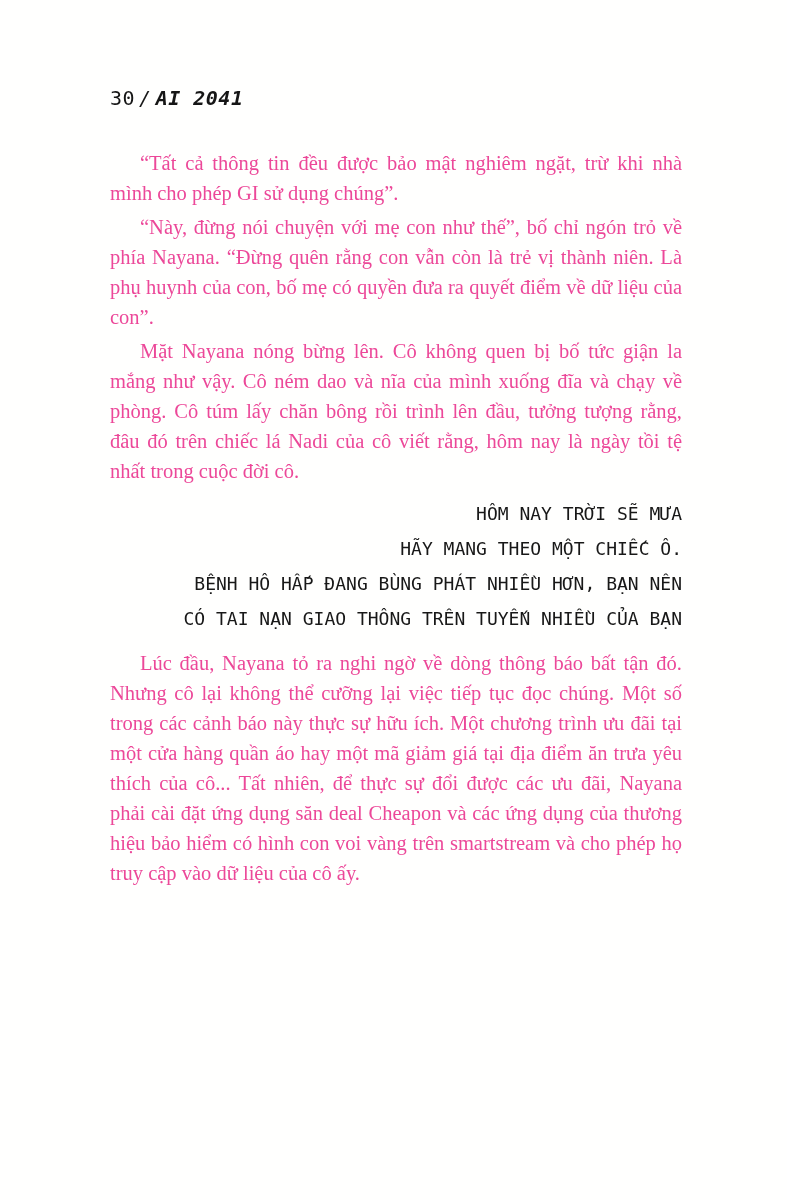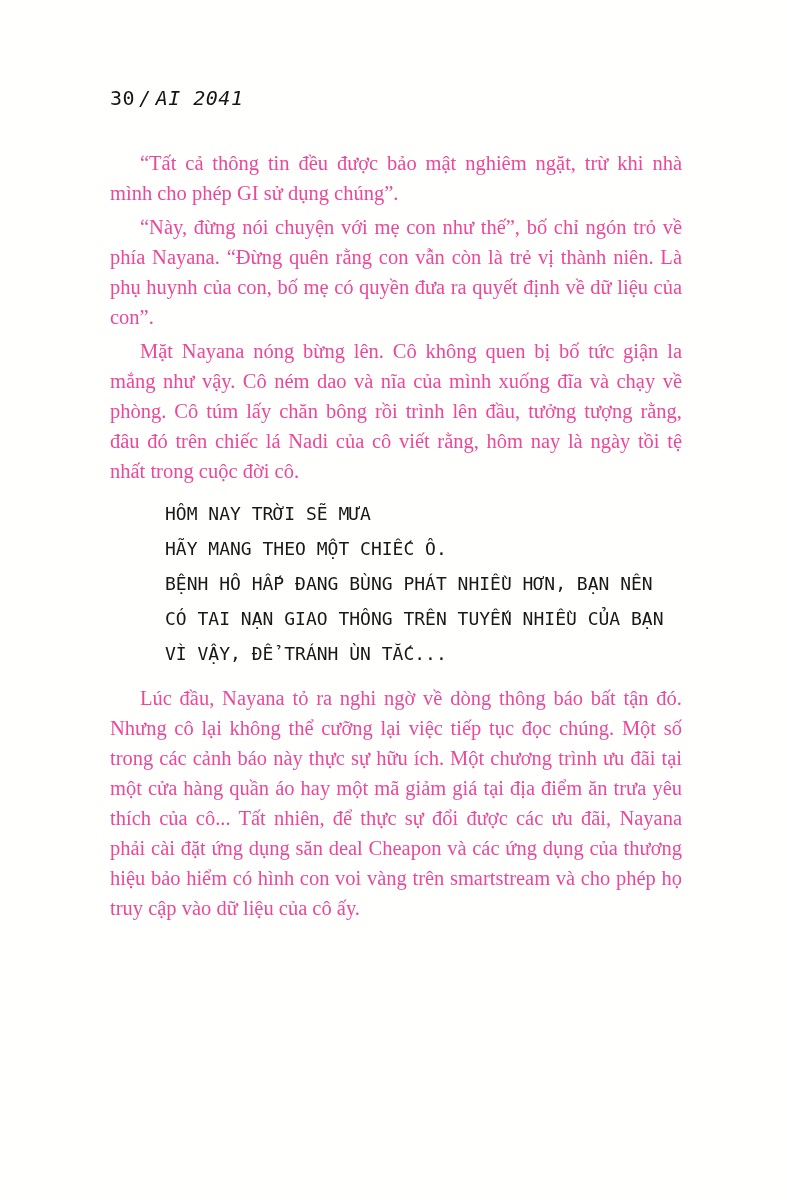--- a/index.html
+++ b/index.html
@@ -24,21 +24,21 @@
     letter-spacing: 0.5px;
     color: #161616;
     margin: 0 0 38px 0;
     white-space: nowrap;
   }
   .page-header .sep {
     margin: 0 4px;
     font-style: italic;
   }
   .page-header .book-title {
-    font-weight: 400;
+    font-weight: 700;
     font-style: italic;
   }
   .body-para {
     font-family: "Liberation Serif", "DejaVu Serif", serif;
     font-size: 20.5px;
     line-height: 30px;
     text-align: justify;
     text-justify: inter-word;
     text-indent: 30px;
     hyphens: none;
@@ -47,40 +47,40 @@
   }
   .notification-block {
     font-family: "DejaVu Sans Mono", "Liberation Mono", monospace;
     font-size: 18px;
     line-height: 35px;
     margin: 10px 0 12px 55px;
     color: #181818;
   }
   .notif-line {
     white-space: nowrap;
+    text-align: right;
   }
 </style>
 </head>
 <body>
 
 <div class="page">
 
   <header class="page-header">
     <span>30</span><span class="sep">/</span><span class="book-title">AI 2041</span>
   </header>
 
   <main>
     <p class="body-para">“Tất cả thông tin đều được bảo mật nghiêm ngặt, trừ khi nhà mình cho phép GI sử dụng chúng”.</p>
-    <p class="body-para">“Này, đừng nói chuyện với mẹ con như thế”, bố chỉ ngón trỏ về phía Nayana. “Đừng quên rằng con vẫn còn là trẻ vị thành niên. Là phụ huynh của con, bố mẹ có quyền đưa ra quyết định về dữ liệu của con”.</p>
+    <p class="body-para">“Này, đừng nói chuyện với mẹ con như thế”, bố chỉ ngón trỏ về phía Nayana. “Đừng quên rằng con vẫn còn là trẻ vị thành niên. Là phụ huynh của con, bố mẹ có quyền đưa ra quyết điểm về dữ liệu của con”.</p>
     <p class="body-para">Mặt Nayana nóng bừng lên. Cô không quen bị bố tức giận la mắng như vậy. Cô ném dao và nĩa của mình xuống đĩa và chạy về phòng. Cô túm lấy chăn bông rồi trình lên đầu, tưởng tượng rằng, đâu đó trên chiếc lá Nadi của cô viết rằng, hôm nay là ngày tồi tệ nhất trong cuộc đời cô.</p>
 
     <div class="notification-block">
       <div class="notif-line">HÔM NAY TRỜI SẼ MƯA</div>
       <div class="notif-line">HÃY MANG THEO MỘT CHIẾC Ô.</div>
       <div class="notif-line">BỆNH HÔ HẤP ĐANG BÙNG PHÁT NHIỀU HƠN, BẠN NÊN</div>
       <div class="notif-line">CÓ TAI NẠN GIAO THÔNG TRÊN TUYẾN NHIỀU CỦA BẠN</div>
-      <div class="notif-line">VÌ VẬY, ĐỂ TRÁNH ÙN TẮC...</div>
     </div>
 
     <p class="body-para">Lúc đầu, Nayana tỏ ra nghi ngờ về dòng thông báo bất tận đó. Nhưng cô lại không thể cưỡng lại việc tiếp tục đọc chúng. Một số trong các cảnh báo này thực sự hữu ích. Một chương trình ưu đãi tại một cửa hàng quần áo hay một mã giảm giá tại địa điểm ăn trưa yêu thích của cô... Tất nhiên, để thực sự đổi được các ưu đãi, Nayana phải cài đặt ứng dụng săn deal Cheapon và các ứng dụng của thương hiệu bảo hiểm có hình con voi vàng trên smartstream và cho phép họ truy cập vào dữ liệu của cô ấy.</p>
   </main>
 
 </div>
 
 </body></html>

